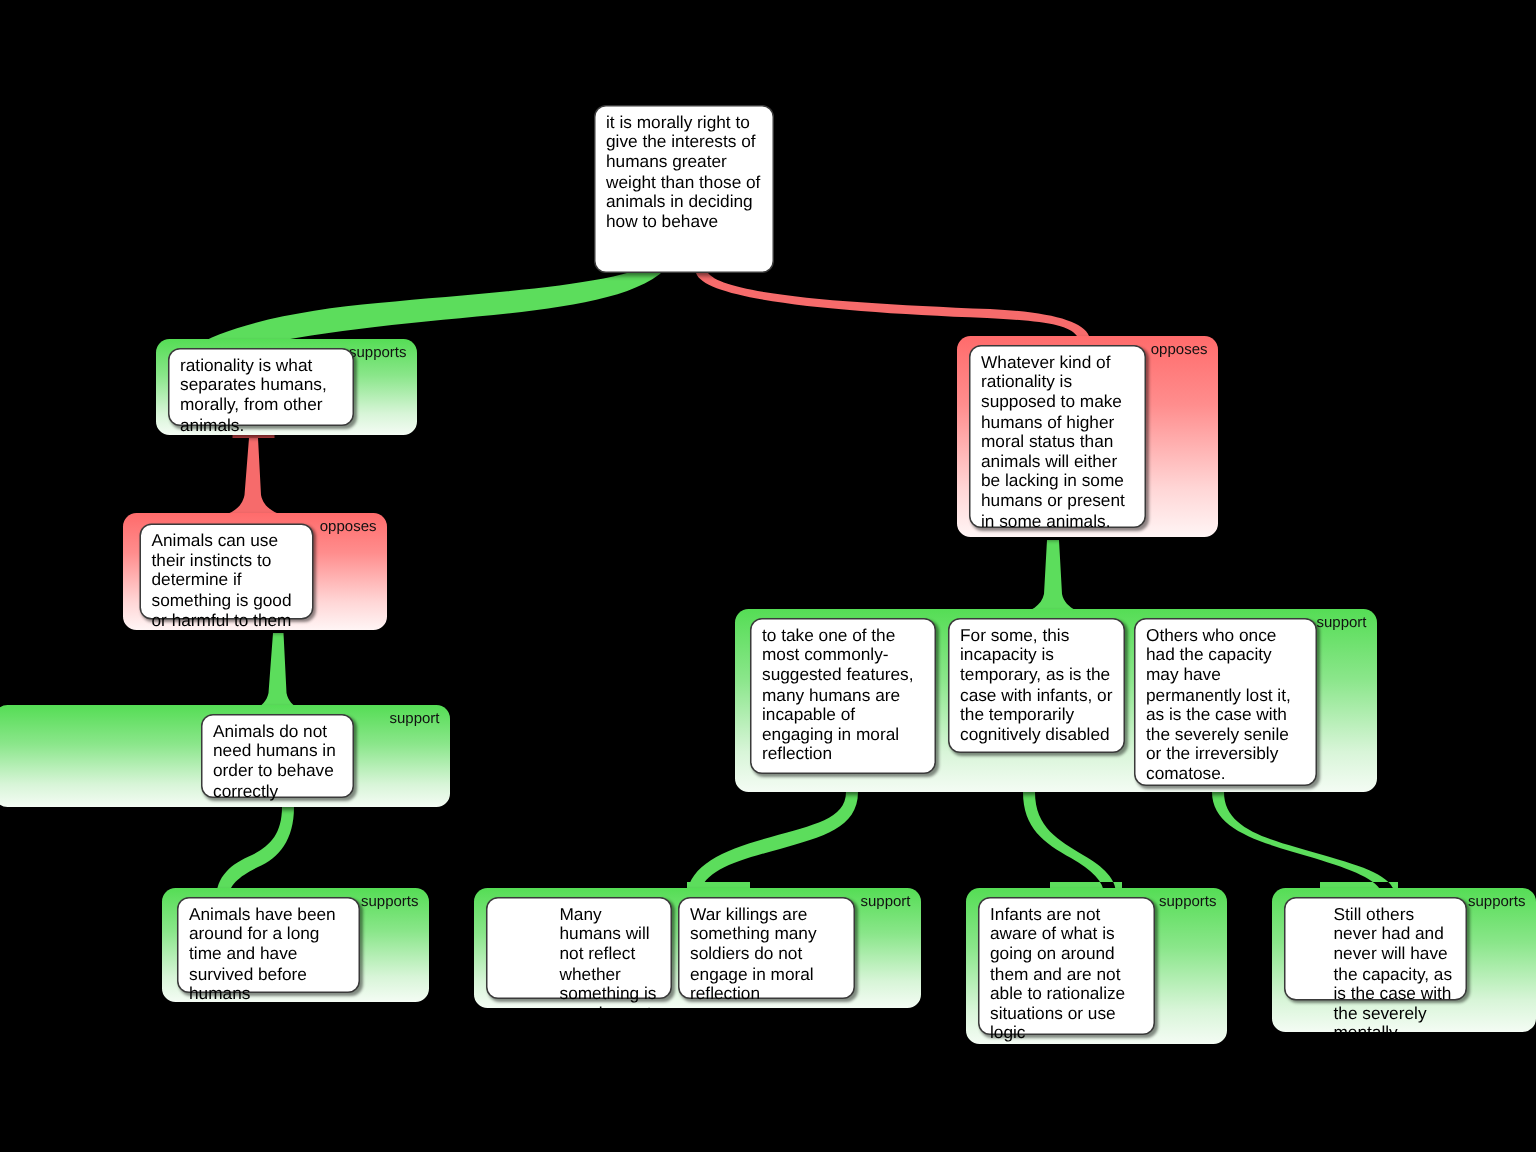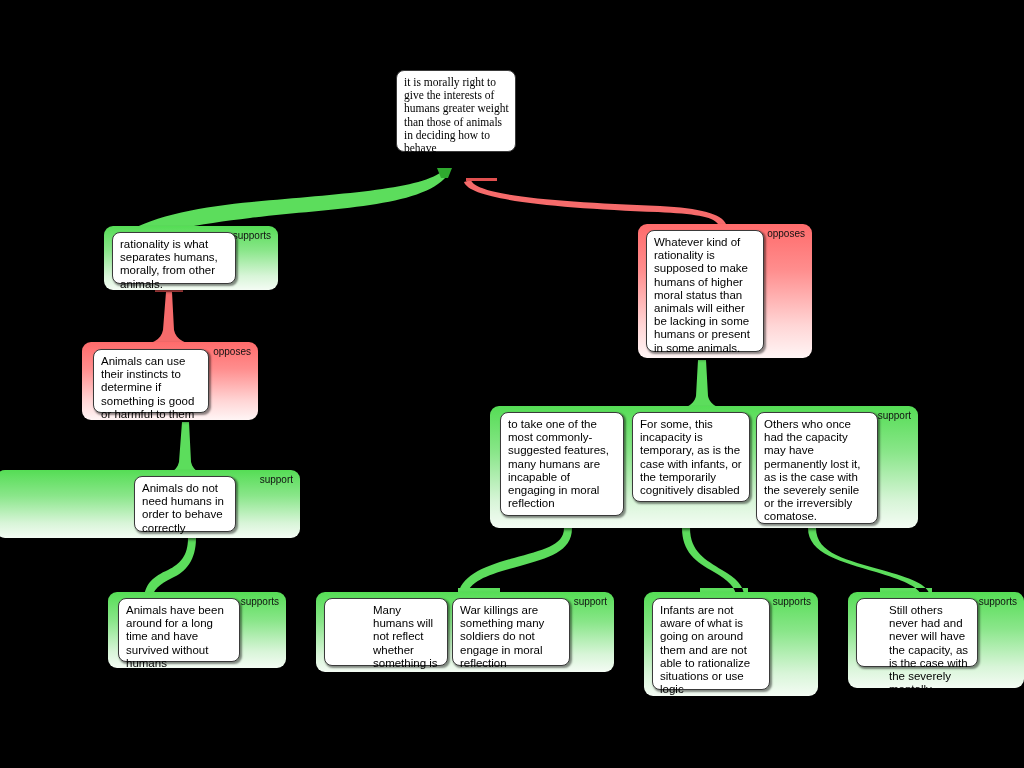--- a/index.html
+++ b/index.html
@@ -56,21 +56,21 @@
 
     <path fill="#5cdd5c" d="M 690,528 C 690,552 706,560 722,570 C 736,578 744,586 744,596 L 736,596
          C 736,588 728,580 714,572 C 696,562 682,552 682,528 Z
          M 700,596 L 748,596 L 748,588 L 700,588 Z"></path>
 
     <path fill="#5cdd5c" d="M 816,528 C 816,554 848,560 882,570 C 910,578 928,584 930,596 L 922,596
          C 918,586 902,580 876,572 C 842,562 808,554 808,528 Z
          M 880,596 L 932,596 L 932,588 L 880,588 Z"></path>
   </svg>
 
-  <div class="claim plain" style="left:396px;top:70px;width:120px;height:82px;font-family:Liberation Serif, serif;">
+  <div class="claim plain" style="left:396px;top:70px;width:120px;height:112px;">
     <span>it is morally right to give the interests of humans greater weight than those of animals in deciding how to behave</span>
   </div>
 
   <div class="card support" style="left:104px;top:226px;width:174px;height:64px;">
     <span class="card-label">supports</span>
     <div class="claim" style="left:8px;top:6px;width:124px;height:52px;">
       <span>rationality is what separates humans, morally, from other animals.</span>
     </div>
   </div>
 
@@ -84,21 +84,21 @@
   <div class="card support" style="left:-4px;top:470px;width:304px;height:68px;">
     <span class="card-label">support</span>
     <div class="claim" style="left:138px;top:6px;width:102px;height:56px;">
       <span>Animals do not need humans in order to behave correctly</span>
     </div>
   </div>
 
   <div class="card support" style="left:108px;top:592px;width:178px;height:76px;">
     <span class="card-label">supports</span>
     <div class="claim" style="left:10px;top:6px;width:122px;height:64px;">
-      <span>Animals have been around for a long time and have survived without humans</span>
+      <span>Animals have been around for a long time and have survived before humans</span>
     </div>
   </div>
 
   <div class="card oppose" style="left:638px;top:224px;width:174px;height:134px;">
     <span class="card-label">opposes</span>
     <div class="claim" style="left:8px;top:6px;width:118px;height:122px;">
       <span>Whatever kind of rationality is supposed to make humans of higher moral status than animals will either be lacking in some humans or present in some animals.</span>
     </div>
   </div>
 

